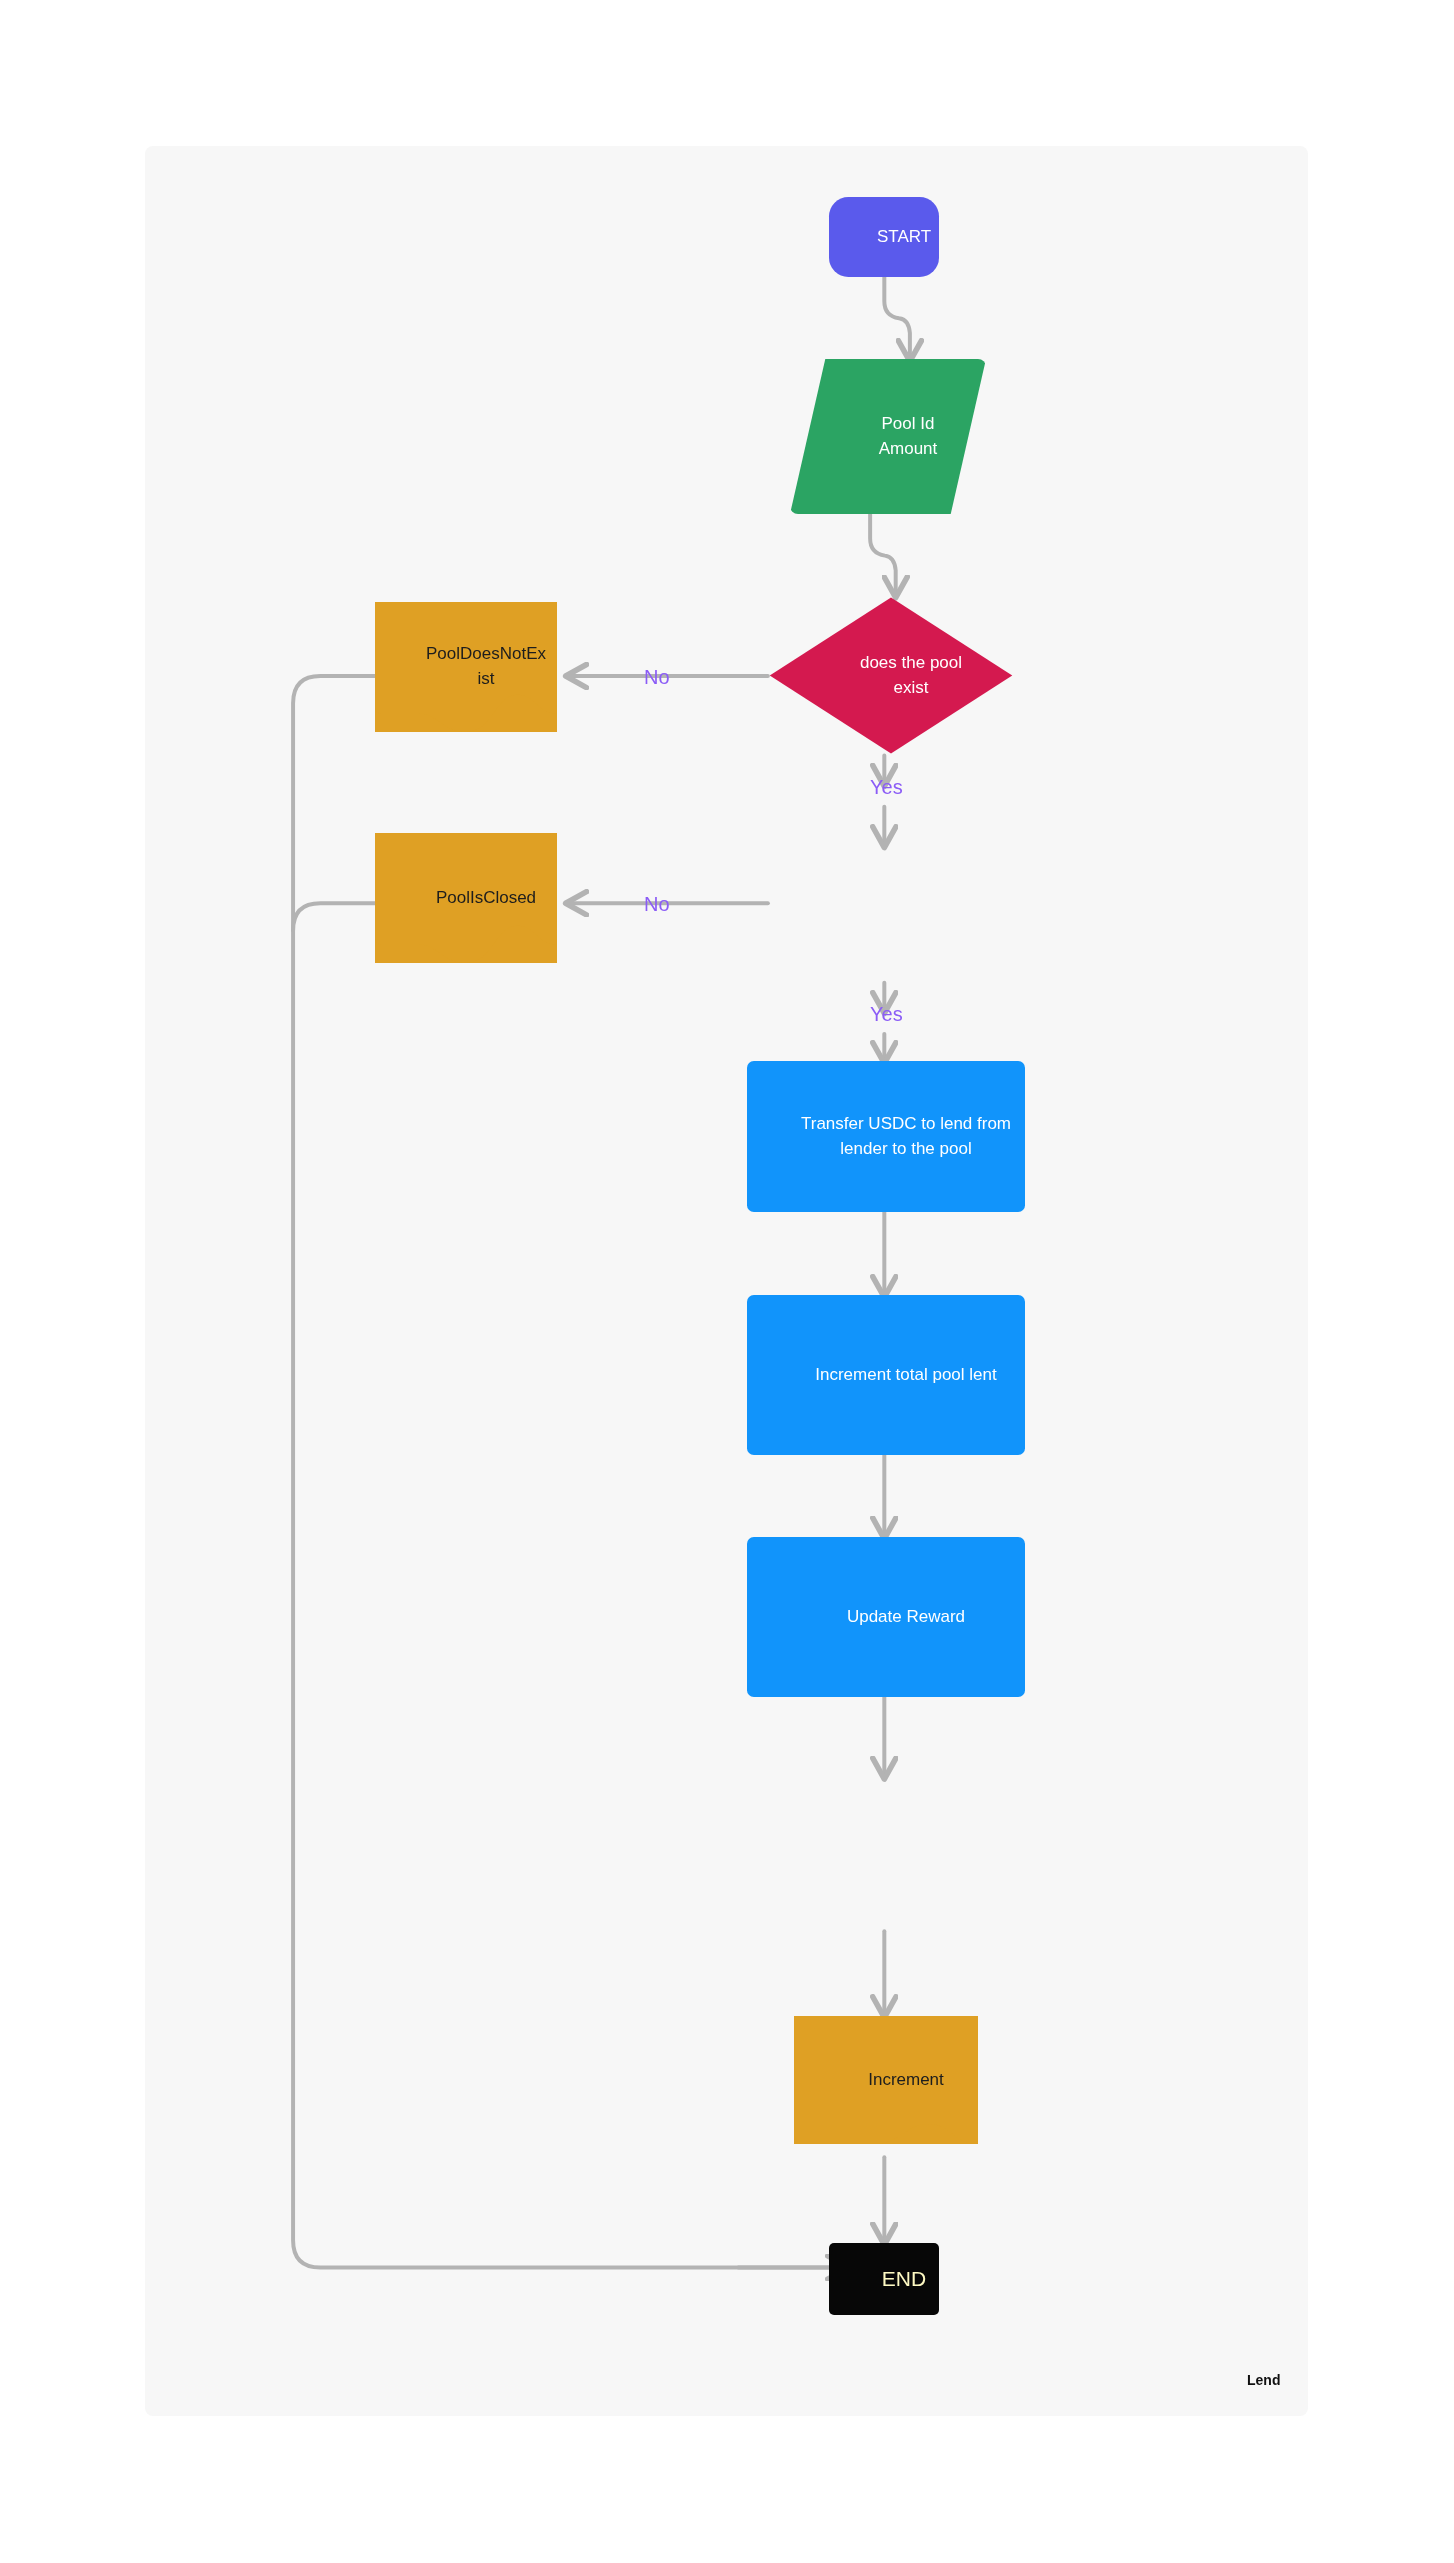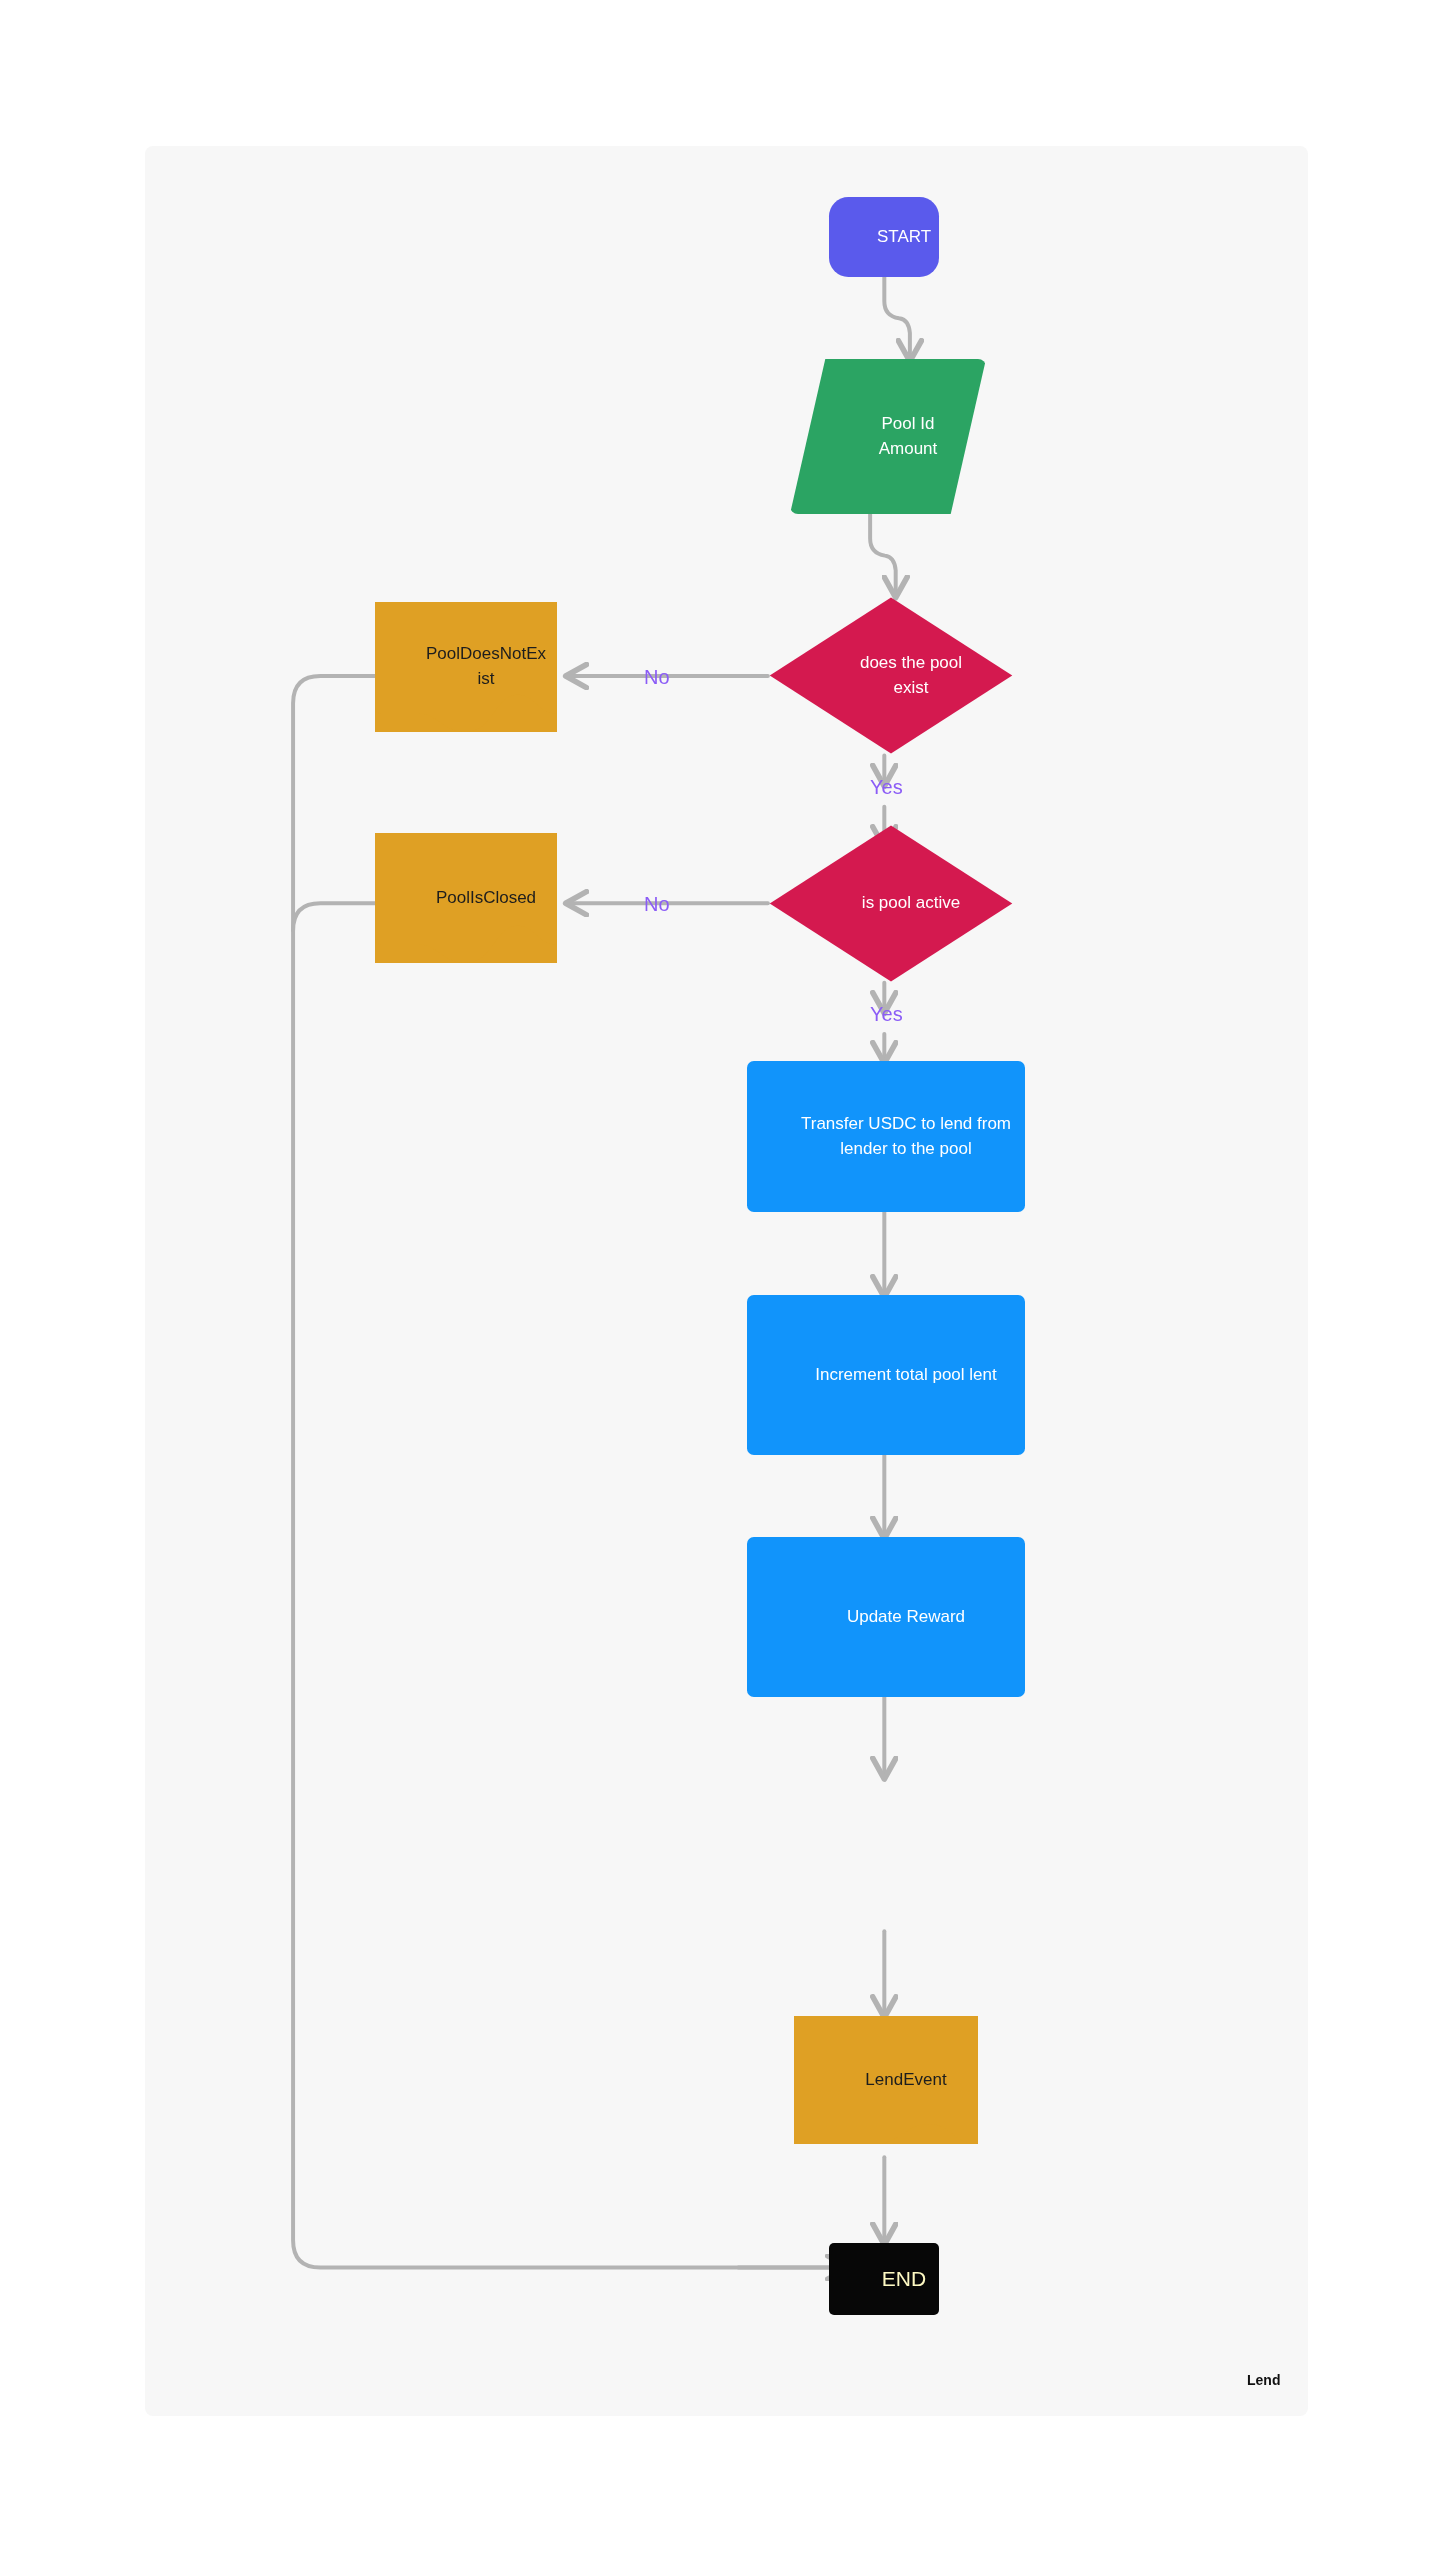--- a/index.html
+++ b/index.html
@@ -193,24 +193,20 @@
       <path d="M 0 10 Q 0 0 10 0 L 310 0 Q 320 0 320 10 L 320 196
                C 285 196 283 163 250 163
                C 212 163 208 228 160 228
                C 118 228 110 196 78 196
                L 10 196 Q 0 196 0 186 Z" fill="#dfa024"></path>
     </svg>
     <span class="lbl">PoolDoesNotEx
 ist</span>
   </div>
 
-  <div class="node n-decision" style="left:766px; top:823px; width:250px; height:161px;">
-    <span class="dia"></span>
-    <span class="lbl">is pool active</span>
-  </div>
 
   <div class="node n-doc" style="left:375px; top:833px; width:182px; height:130px;">
     <svg class="docbg" viewBox="0 0 320 228" preserveAspectRatio="none">
       <path d="M 0 10 Q 0 0 10 0 L 310 0 Q 320 0 320 10 L 320 196
                C 285 196 283 163 250 163
                C 212 163 208 228 160 228
                C 118 228 110 196 78 196
                L 10 196 Q 0 196 0 186 Z" fill="#dfa024"></path>
     </svg>
     <span class="lbl">PoolIsClosed</span>
@@ -230,21 +226,21 @@
   </div>
 
 
   <div class="node n-doc" style="left:794px; top:2016px; width:184px; height:128px;">
     <svg class="docbg" viewBox="0 0 324 225" preserveAspectRatio="none">
       <path d="M 0 10 Q 0 0 10 0 L 314 0 Q 324 0 324 10 L 324 225
                C 282 225 274 190 238 190
                C 196 190 190 225 140 225
                L 10 225 Q 0 225 0 215 Z" fill="#dfa024"></path>
     </svg>
-    <span class="lbl">LendEvent</span>
+    <span class="lbl">Increment</span>
   </div>
 
   <div class="node n-end" style="left:829px; top:2243px; width:110px; height:72px;">
     <span class="lbl">END</span>
   </div>
 
   <div class="edge-label" style="left:644px; top:666px;">No</div>
 
   <div class="edge-label" style="left:870px; top:776px;">Yes</div>
 

